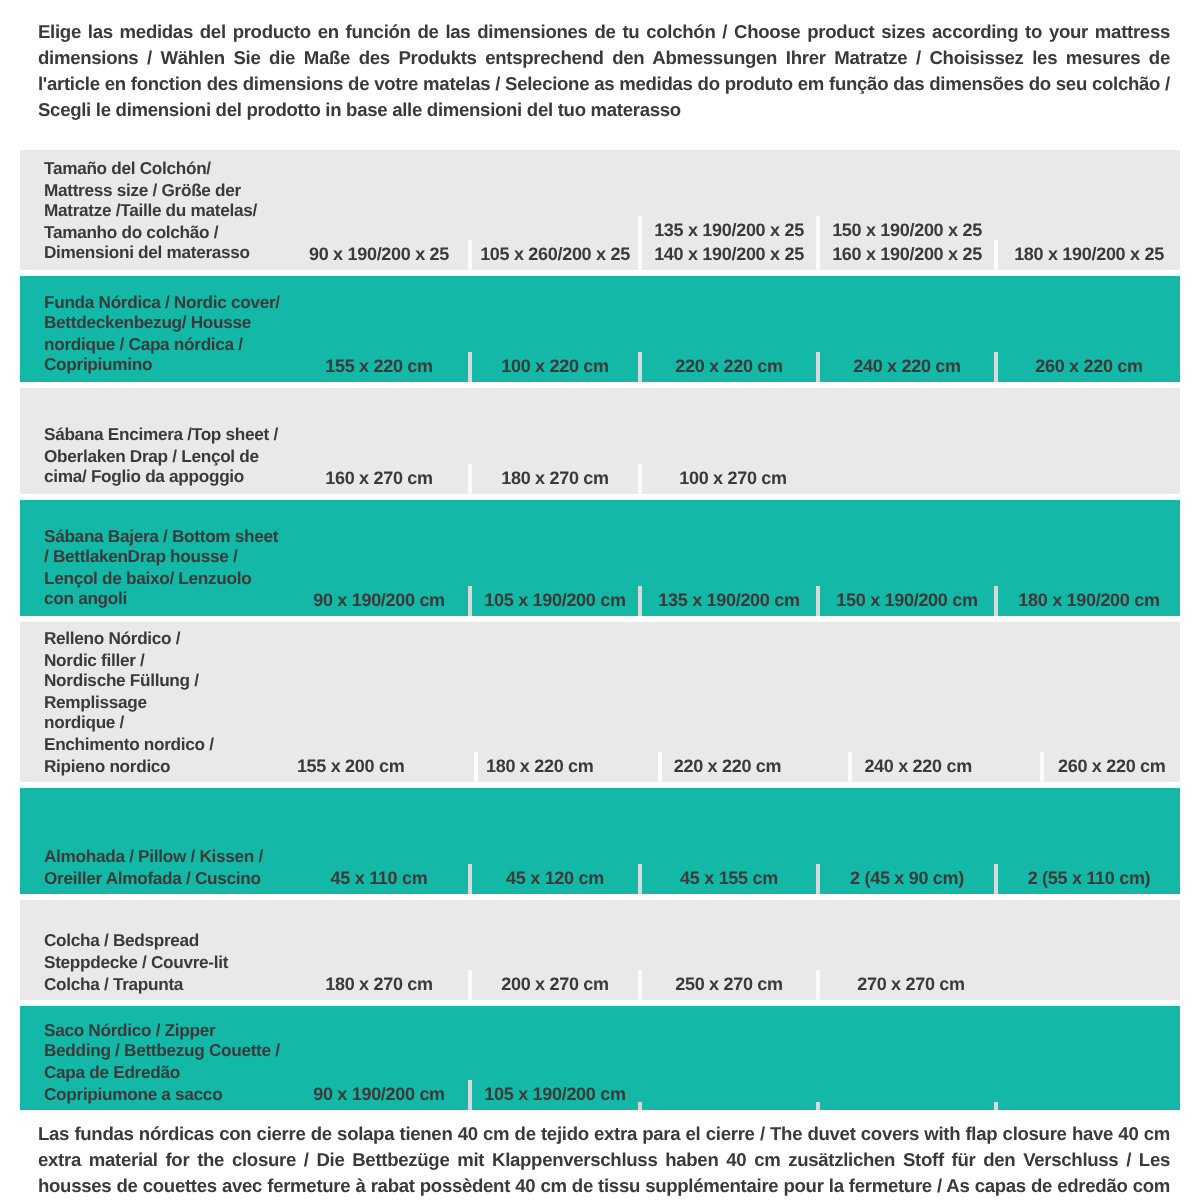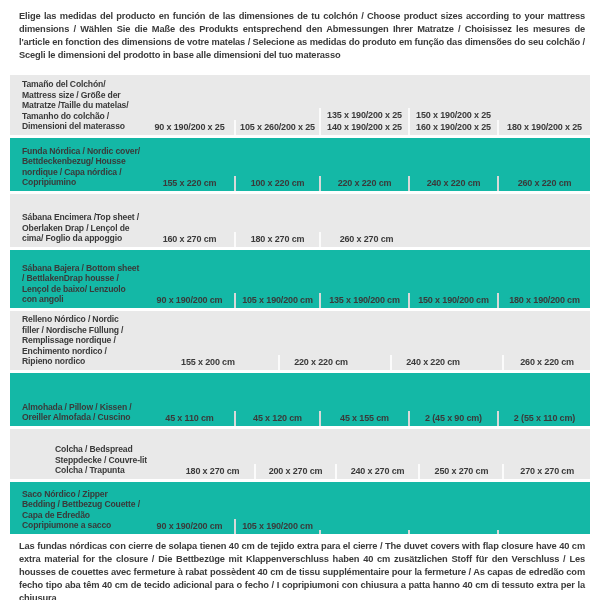--- a/index.html
+++ b/index.html
@@ -58,21 +58,21 @@
   .c4{width:89px;}
   .c5{width:89px;}
   .c6{width:93px;}
   .row .cell.v{border-left:2px solid;}
   .row.g .cell.v{border-color:var(--divider_on_gray,#fbfbfb);}
   .row.w .cell.v{border-color:var(--divider_on_white,#d9d9d9);}
   .h60{min-height:60px;}
   .h53{min-height:53px;}
   .h58{min-height:58px;}
   .h59{min-height:59px;gap:28px;}
-  .h50{min-height:50px;padding-left:33px;}
+  .h50{min-height:50px;}
   .h52{min-height:52px;}
   .footnote{margin-top:6px;}
 </style>
 </head>
 <body>
 
 <div class="page">
 
   <p class="intro">Elige las medidas del producto en función de las dimensiones de tu colchón / Choose product sizes according to your mattress dimensions / Wählen Sie die Maße des Produkts entsprechend den Abmessungen Ihrer Matratze / Choisissez les mesures de l'article en fonction des dimensions de votre matelas / Selecione as medidas do produto em função das dimensões do seu colchão / Scegli le dimensioni del prodotto in base alle dimensioni del tuo materasso</p>
 
@@ -95,54 +95,54 @@
       <div class="cell val c3 v">100 x 220 cm</div>
       <div class="cell val c4 v">220 x 220 cm</div>
       <div class="cell val c5 v">240 x 220 cm</div>
       <div class="cell val c6 v">260 x 220 cm</div>
     </div>
 
     <div class="row g h53">
       <div class="cell label">Sábana Encimera /Top sheet / Oberlaken Drap / Lençol de cima/ Foglio da appoggio</div>
       <div class="cell val c2">160 x 270 cm</div>
       <div class="cell val c3 v">180 x 270 cm</div>
-      <div class="cell val c6 v">260 x 270 cm</div>
+      <div class="cell val c6 v">100 x 270 cm</div>
     </div>
 
     <div class="row w h58">
       <div class="cell label">Sábana Bajera / Bottom sheet / BettlakenDrap housse / Lençol de baixo/ Lenzuolo con angoli</div>
       <div class="cell val c2">90 x 190/200 cm</div>
       <div class="cell val c3 v">105 x 190/200 cm</div>
       <div class="cell val c4 v">135 x 190/200 cm</div>
       <div class="cell val c5 v">150 x 190/200 cm</div>
       <div class="cell val c6 v">180 x 190/200 cm</div>
     </div>
 
     <div class="row g h59">
       <div class="cell label">Relleno Nórdico / Nordic filler / Nordische Füllung / Remplissage nordique / Enchimento nordico / Ripieno nordico</div>
       <div class="cell val c2">155 x 200 cm</div>
+      <div class="cell val c3 v">180 x 220 cm</div>
       <div class="cell val c4 v">220 x 220 cm</div>
       <div class="cell val c5 v">240 x 220 cm</div>
       <div class="cell val c6 v">260 x 220 cm</div>
     </div>
 
     <div class="row w h53">
       <div class="cell label">Almohada / Pillow / Kissen / Oreiller Almofada / Cuscino</div>
       <div class="cell val c2">45 x 110 cm</div>
       <div class="cell val c3 v">45 x 120 cm</div>
       <div class="cell val c4 v">45 x 155 cm</div>
       <div class="cell val c5 v">2 (45 x 90 cm)</div>
       <div class="cell val c6 v">2 (55 x 110 cm)</div>
     </div>
 
     <div class="row g h50">
       <div class="cell label">Colcha / Bedspread Steppdecke / Couvre-lit Colcha / Trapunta</div>
       <div class="cell val c2">180 x 270 cm</div>
       <div class="cell val c3 v">200 x 270 cm</div>
-      <div class="cell val c4 v">240 x 270 cm</div>
       <div class="cell val c5 v">250 x 270 cm</div>
       <div class="cell val c6 v">270 x 270 cm</div>
     </div>
 
     <div class="row w h52">
       <div class="cell label">Saco Nórdico / Zipper Bedding / Bettbezug Couette / Capa de Edredão Copripiumone a sacco</div>
       <div class="cell val c2">90 x 190/200 cm</div>
       <div class="cell val c3 v">105 x 190/200 cm</div>
       <div class="cell val c4 v"></div>
       <div class="cell val c5 v"></div>

